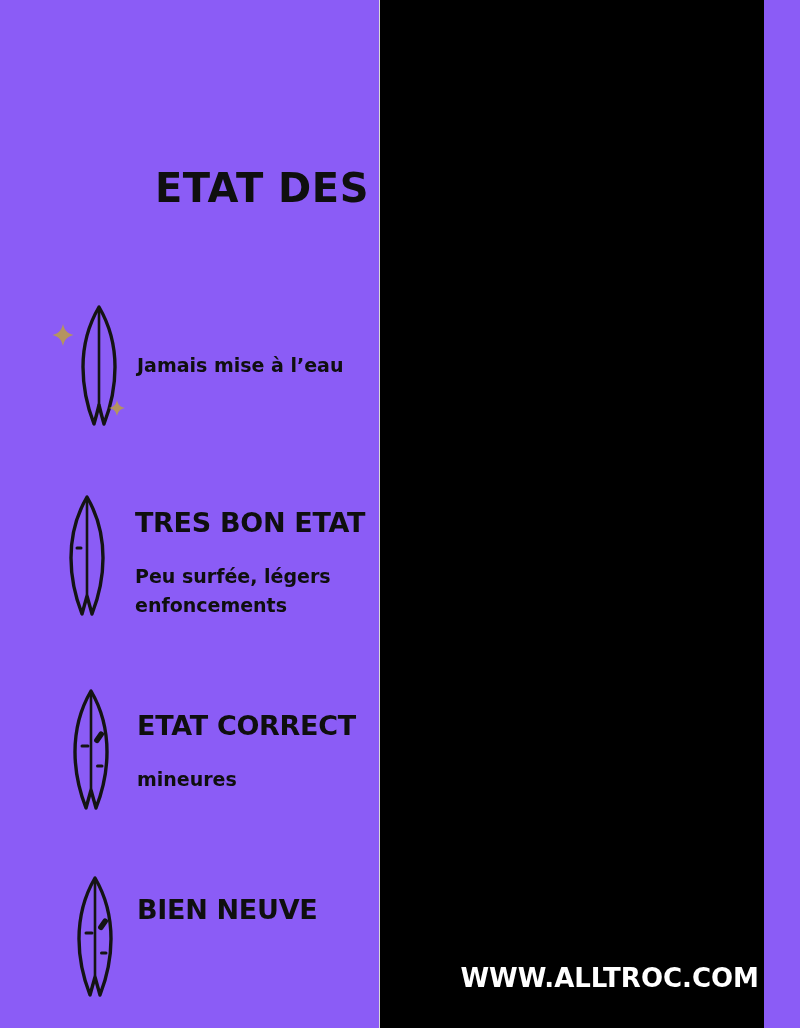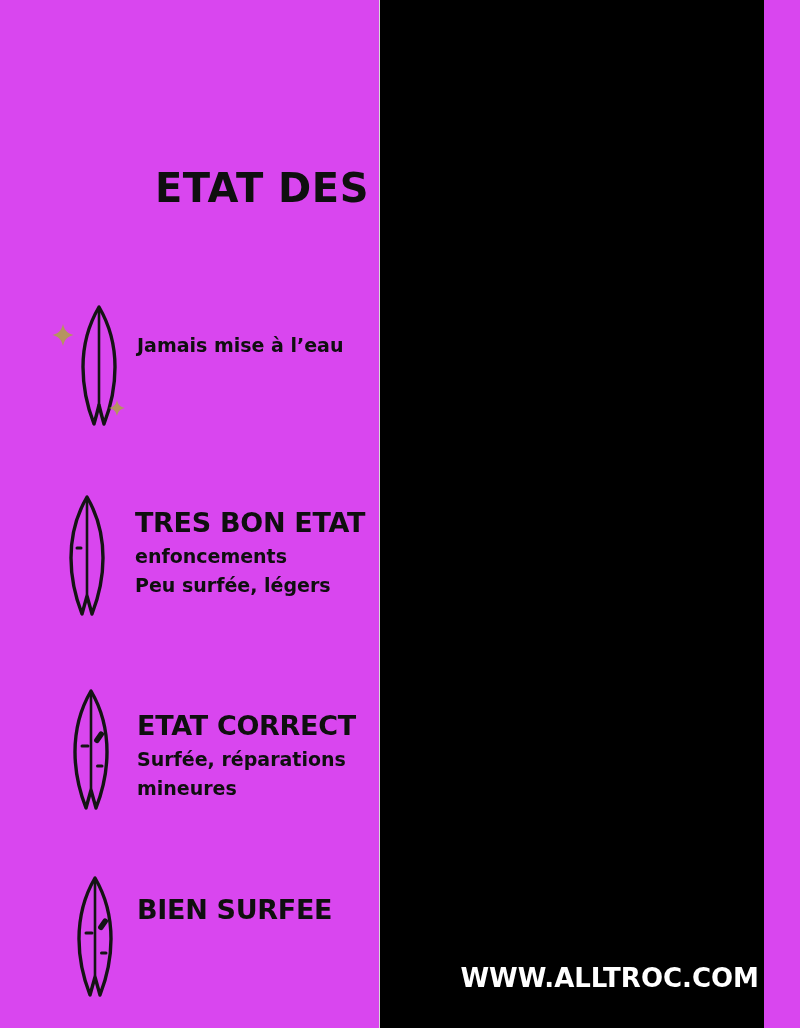--- a/index.html
+++ b/index.html
@@ -1,33 +1,33 @@
 <!DOCTYPE html>
 <html><head>
 <meta charset="utf-8">
 <style>
   html,body { margin:0; padding:0; background:#ffffff; }
   .canvas {
     position:relative; width:800px; height:1028px; overflow:hidden;
-    background:#d946ef; font-family:"DejaVu Sans", sans-serif; color:#0f0f0f;
+    background:#8b5cf6; font-family:"DejaVu Sans", sans-serif; color:#0f0f0f;
   }
   .black-panel {
     position:absolute; left:379px; top:0; width:384px; height:1028px;
     background:#000000; border-left:1px solid #d8d8d8;
   }
   .page-title {
     position:absolute; left:112px; top:160px; width:300px;
     text-align:center; font-weight:bold; font-size:40px; line-height:56px;
     letter-spacing:0.5px; color:#0f0f0f;
   }
   .item { position:absolute; }
   .item-icon { position:absolute; left:0; top:0; }
   .item-text { position:absolute; }
   .item-title { font-weight:bold; font-size:27px; line-height:32px; letter-spacing:-0.3px; white-space:nowrap; }
-  .item-desc { margin-top:3px; font-weight:bold; font-size:19px; line-height:29px; }
+  .item-desc { margin-top:23px; font-weight:bold; font-size:19px; line-height:29px; }
   .desc-line { white-space:nowrap; }
   .desc-line:empty { display:none; }
 
   
   .item-1 { left:50px; top:303px; width:330px; height:132px; }
   .item-1 .item-text { left:87px; top:25px; }
   .item-2 { left:66px; top:494px; width:330px; height:130px; }
   .item-2 .item-text { left:69px; top:13px; }
   .item-3 { left:70px; top:688px; width:330px; height:130px; }
   .item-3 .item-text { left:67px; top:22px; }
@@ -78,56 +78,55 @@
     <span class="item-icon">
       <svg width="42" height="125" viewBox="0 0 42 125">
         <path d="M21 3 C11 20 5 42 5 64 C5 83 9 102 16 120 Q18.5 111 21 102 Q23.5 111 26 120 C33 102 37 83 37 64 C37 42 31 20 21 3 Z" fill="none" stroke="#141414" stroke-width="3.4" stroke-linejoin="round" stroke-linecap="round"></path>
         <line x1="21" y1="5" x2="21" y2="101" stroke="#141414" stroke-width="2.6"></line>
         <line x1="11" y1="54" x2="15" y2="54" stroke="#141414" stroke-width="3" stroke-linecap="round"></line>
       </svg>
     </span>
     <div class="item-text">
       <div class="item-title">TRES BON ETAT</div>
       <div class="item-desc">
+        <div class="desc-line">Peu surfée, légers</div>
         <div class="desc-line">enfoncements</div>
-        <div class="desc-line">Peu surfée, légers</div>
       </div>
     </div>
   </div>
 
   <div class="item item-3">
     <span class="item-icon">
       <svg width="42" height="125" viewBox="0 0 42 125">
         <path d="M21 3 C11 20 5 42 5 64 C5 83 9 102 16 120 Q18.5 111 21 102 Q23.5 111 26 120 C33 102 37 83 37 64 C37 42 31 20 21 3 Z" fill="none" stroke="#141414" stroke-width="3.4" stroke-linejoin="round" stroke-linecap="round"></path>
         <line x1="21" y1="5" x2="21" y2="101" stroke="#141414" stroke-width="2.6"></line>
         <rect x="22.5" y="46.5" width="13" height="5.5" rx="2.7" fill="#141414" transform="rotate(-55 29 49.2)"></rect>
         <line x1="12" y1="58" x2="18" y2="58" stroke="#141414" stroke-width="3" stroke-linecap="round"></line>
         <line x1="27.5" y1="78" x2="32" y2="78" stroke="#141414" stroke-width="3" stroke-linecap="round"></line>
       </svg>
     </span>
     <div class="item-text">
       <div class="item-title">ETAT CORRECT</div>
       <div class="item-desc">
-        <div class="desc-line">Surfée, réparations</div>
         <div class="desc-line">mineures</div>
       </div>
     </div>
   </div>
 
   <div class="item item-4">
     <span class="item-icon">
       <svg width="42" height="125" viewBox="0 0 42 125">
         <path d="M21 3 C11 20 5 42 5 64 C5 83 9 102 16 120 Q18.5 111 21 102 Q23.5 111 26 120 C33 102 37 83 37 64 C37 42 31 20 21 3 Z" fill="none" stroke="#141414" stroke-width="3.4" stroke-linejoin="round" stroke-linecap="round"></path>
         <line x1="21" y1="5" x2="21" y2="101" stroke="#141414" stroke-width="2.6"></line>
         <rect x="22.5" y="46.5" width="13" height="5.5" rx="2.7" fill="#141414" transform="rotate(-55 29 49.2)"></rect>
         <line x1="12" y1="58" x2="18" y2="58" stroke="#141414" stroke-width="3" stroke-linecap="round"></line>
         <line x1="27.5" y1="78" x2="32" y2="78" stroke="#141414" stroke-width="3" stroke-linecap="round"></line>
       </svg>
     </span>
     <div class="item-text">
-      <div class="item-title">BIEN SURFEE</div>
+      <div class="item-title">BIEN NEUVE</div>
     </div>
   </div>
 
 
   <div class="website">WWW.ALLTROC.COM</div>
 
 </div>
 
 </body></html>

